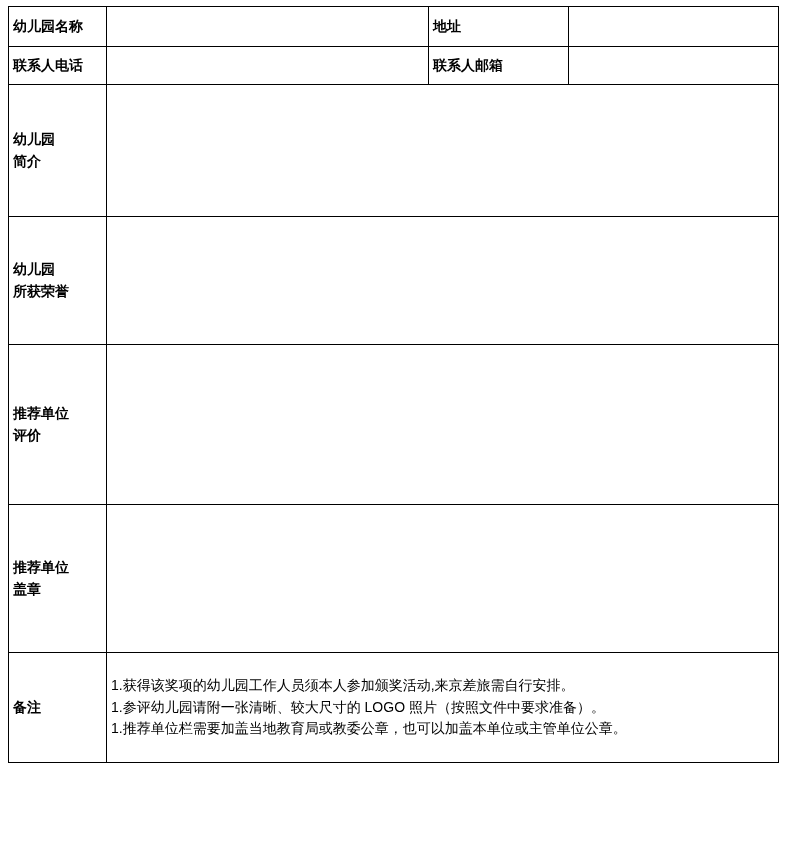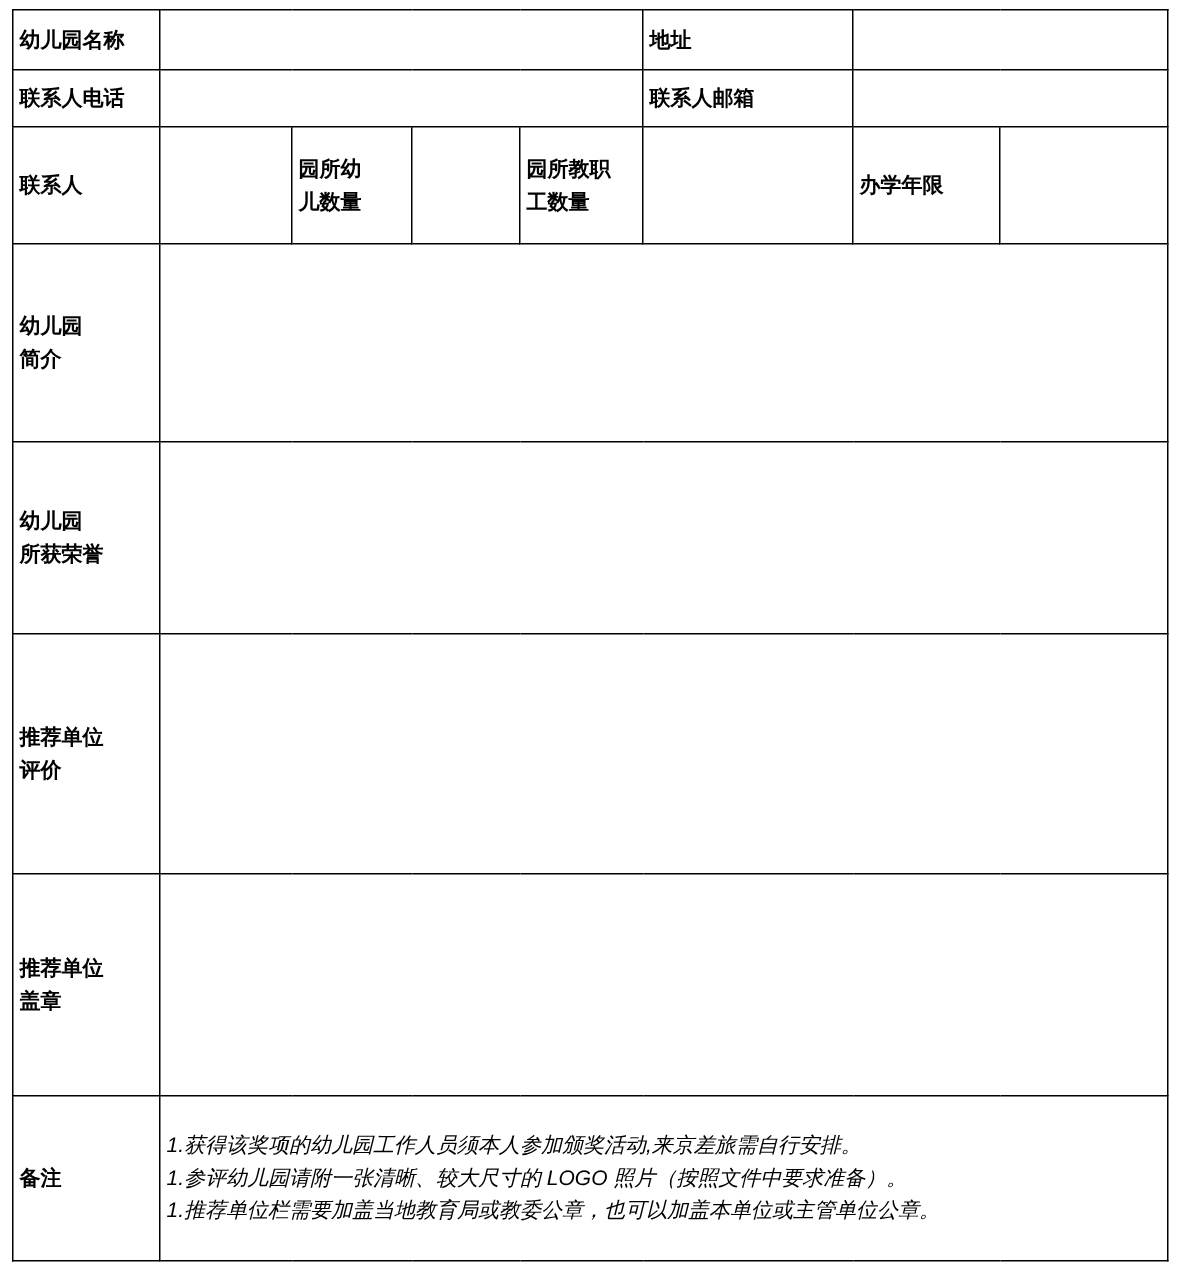--- a/index.html
+++ b/index.html
@@ -43,21 +43,20 @@
   }
   .notes {
     font-size: 13.5px;
     line-height: 2.0;
     text-align: left;
     padding: 4px 6px 4px 8px;
     vertical-align: middle;
   }
   .notes div {
     white-space: nowrap;
-    font-style: italic;
   }
   .r-name { height: 40px; }
   .r-phone { height: 38px; margin-top: 22px; }
   .r-contact { height: 78px; }
   .r-intro { height: 132px; }
   .r-honor { height: 128px; }
   .r-eval { height: 160px; }
   .r-seal { height: 148px; }
   .r-note { height: 110px; }
 </style>
@@ -85,32 +84,20 @@
       <td class="cell-empty" colspan="2"></td>
     </tr>
 
     <tr class="r-phone">
       <td class="lbl">联系人电话</td>
       <td class="cell-empty" colspan="4"></td>
       <td class="lbl">联系人邮箱</td>
       <td class="cell-empty" colspan="2"></td>
     </tr>
 
-    <tr class="r-contact">
-      <td class="lbl">联系人</td>
-      <td class="cell-empty"></td>
-      <td class="lbl">园所幼
-儿数量</td>
-      <td class="cell-empty"></td>
-      <td class="lbl">园所教职
-工数量</td>
-      <td class="cell-empty"></td>
-      <td class="lbl">办学年限</td>
-      <td class="cell-empty"></td>
-    </tr>
 
     <tr class="r-intro">
       <td class="lbl">幼儿园
 简介</td>
       <td class="cell-empty" colspan="7"></td>
     </tr>
 
     <tr class="r-honor">
       <td class="lbl">幼儿园
 所获荣誉</td>

